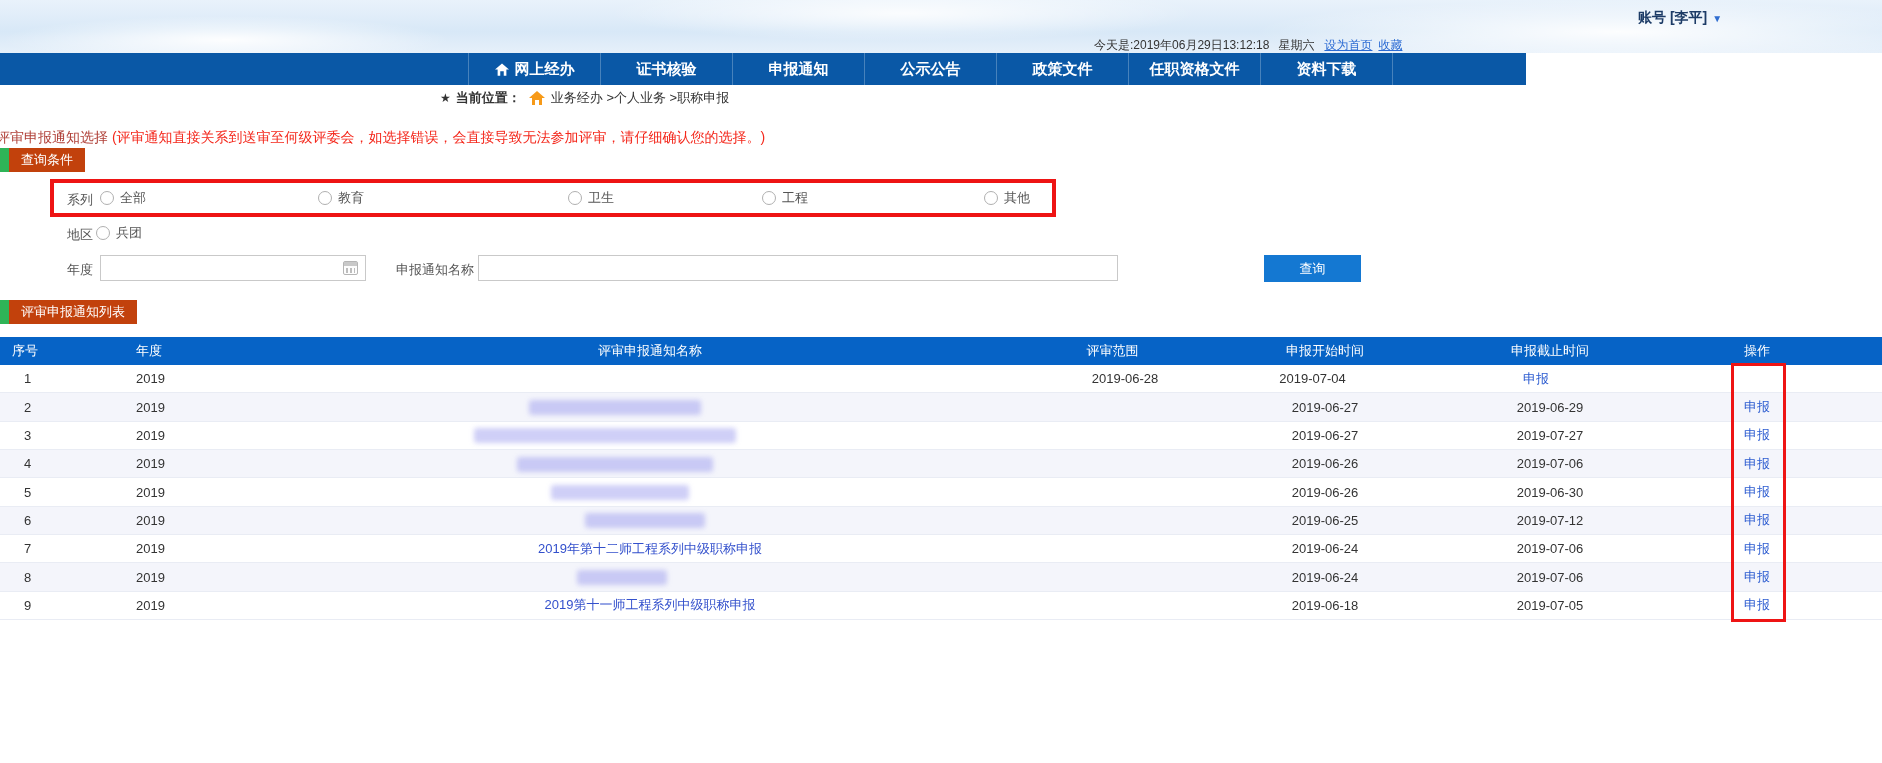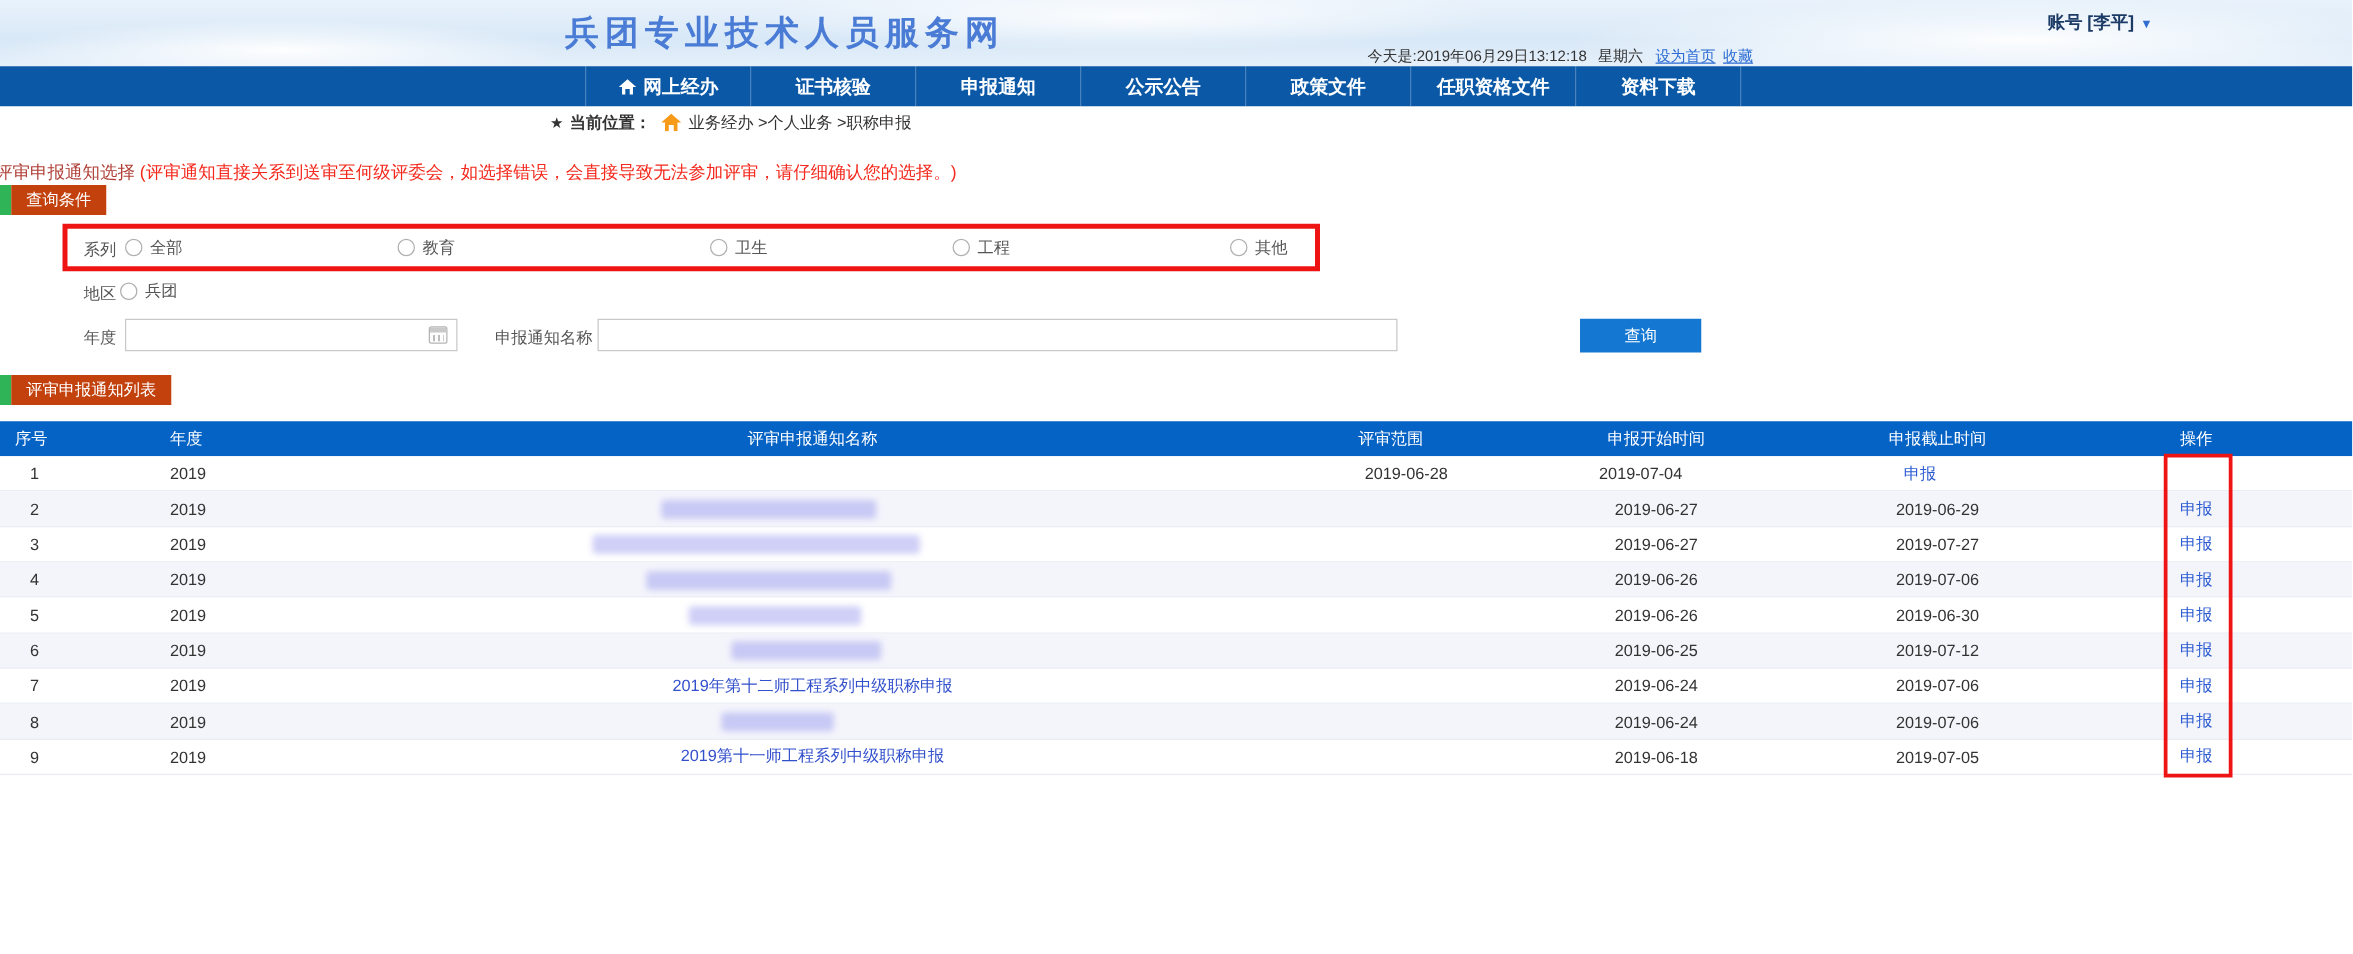--- a/index.html
+++ b/index.html
@@ -15,21 +15,21 @@
       linear-gradient(180deg,#e9f2fb 0%,#d8e8f7 60%,#e6f0fa 100%);}
   .site-title{position:absolute;left:452px;top:8px;font-size:27px;font-weight:bold;color:#4a7cd6;letter-spacing:5px;white-space:nowrap;}
   .account{position:absolute;left:1638px;top:9px;font-size:14px;font-weight:bold;color:#1c3b66;white-space:nowrap;cursor:pointer;}
   .account .caret{color:#2f6dd0;font-size:10px;margin-left:5px;}
   .dateline{position:absolute;left:1094px;top:37px;font-size:12px;color:#333;white-space:nowrap;}
   .dateline .weekday{margin-left:9px;}
   .dateline .lnk{color:#2b6bd3;text-decoration:underline;margin-left:10px;cursor:pointer;}
   .dateline .lnk + .lnk{margin-left:6px;}
 
   
-  .navbar{position:absolute;left:0;top:53px;width:1882px;height:32px;background:#0a58a6;}
+  .navbar{position:absolute;left:0;top:53px;width:1526px;height:32px;background:#0a58a6;}
   .nav-menu{position:absolute;left:468px;top:0;height:32px;display:flex;}
   .nav-item{width:131px;height:32px;color:#fff;font-size:15px;font-weight:bold;
     display:flex;align-items:center;justify-content:center;gap:6px;
     border-right:1px solid rgba(255,255,255,.25);cursor:pointer;white-space:nowrap;}
   .nav-item:first-child{border-left:1px solid rgba(255,255,255,.25);}
 
   
   .breadcrumb{position:absolute;left:440px;top:89px;font-size:13px;color:#333;display:flex;align-items:center;white-space:nowrap;}
   .breadcrumb .star{font-size:12px;margin-right:5px;}
   .breadcrumb .bc-label{font-weight:bold;margin-right:8px;}
@@ -80,21 +80,20 @@
   .notice-link{color:#3350cc;cursor:pointer;}
   .apply-link{color:#2b5bd0;cursor:pointer;}
   .redact{display:inline-block;height:15px;border-radius:3px;background:rgba(140,140,235,.42);filter:blur(2.5px);vertical-align:middle;}
 </style>
 </head>
 <body>
 
 <div id="page">
 
   <div class="banner">
-    <div class="site-title">兵团专业技术人员服务网</div>
     <div class="account"><span>账号</span>&nbsp;<span>[李平]</span><span class="caret">▼</span></div>
     <div class="dateline"><span>今天是:2019年06月29日13:12:18</span><span class="weekday">星期六</span><span class="lnk">设为首页</span><span class="lnk">收藏</span></div>
   </div>
 
   <div class="navbar">
     <div class="nav-menu">
         <div class="nav-item">
           <svg width="14" height="13" viewBox="0 0 16 14">
             <path d="M8 0 L16 7 H13 V14 H10 V9 H6 V14 H3 V7 H0 Z" fill="#ffffff"></path>
           </svg>

